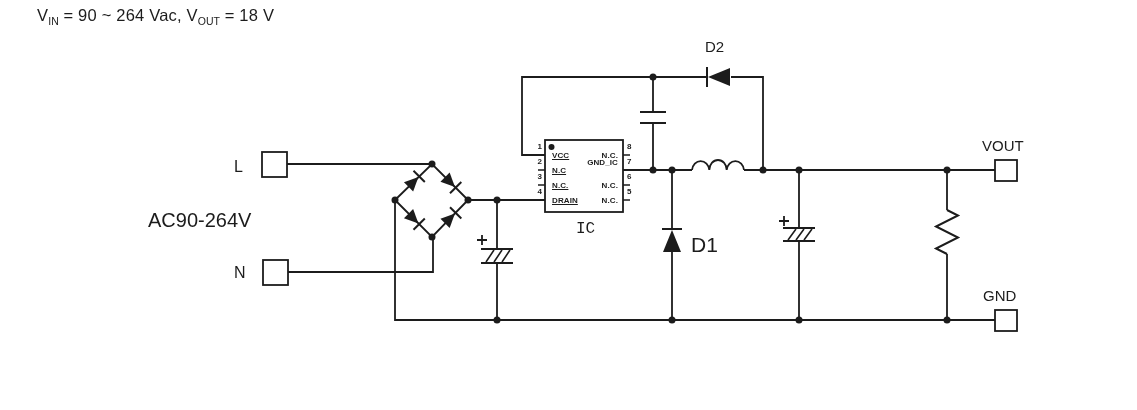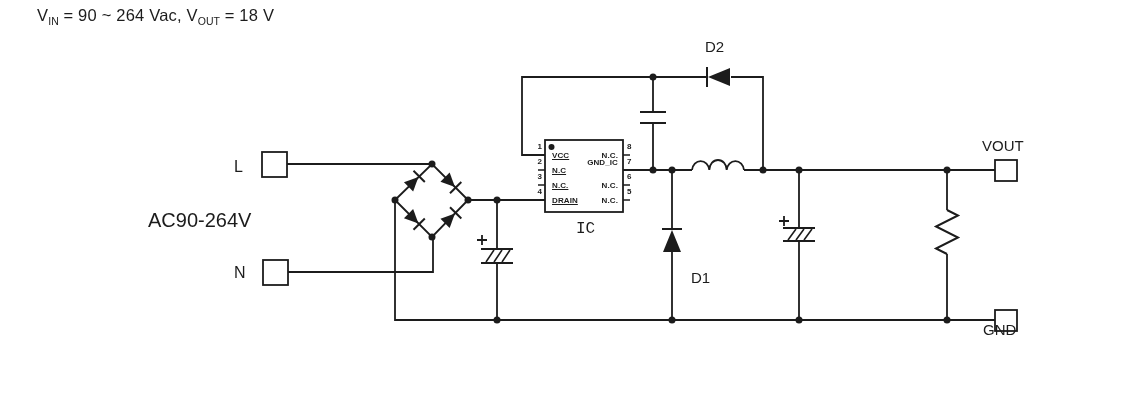--- a/index.html
+++ b/index.html
@@ -12,24 +12,24 @@
     overflow:hidden;
   }
   #circuit-svg{position:absolute;left:0;top:0;}
   .lbl{position:absolute;white-space:nowrap;color:#1c1c1c;}
   .title{left:37px;top:6px;font-size:16.5px;letter-spacing:.2px;}
   .title sub{font-size:10.5px;letter-spacing:0;}
   .lbl-l{left:234px;top:158px;font-size:16px;}
   .lbl-n{left:234px;top:264px;font-size:16px;}
   .lbl-ac{left:148px;top:201px;font-size:20px;margin-top:8px;}
   .lbl-d2{left:705px;top:38px;font-size:15px;}
-  .lbl-d1{left:691px;top:233px;font-size:15px;margin-top:36px;}
+  .lbl-d1{left:691px;top:233px;font-size:21px;}
   .lbl-ic{left:576px;top:220px;font-size:16px;font-family:Liberation Mono, monospace;}
   .lbl-vout{left:982px;top:137px;font-size:15px;text-align:right;}
-  .lbl-gnd{left:983px;top:287px;font-size:15px;margin-top:34px;}
+  .lbl-gnd{left:983px;top:287px;font-size:15px;}
   .pin-txt{position:absolute;font-size:8px;font-weight:700;line-height:10px;letter-spacing:.1px;}
   .pl{left:552px;text-decoration:underline;}
   .pr{left:570px;width:48px;text-align:right;}
   .pnl{left:529px;width:13px;text-align:right;}
   .pnr{left:627px;}
 </style>
 </head>
 <body>
 
 <div id="stage">

